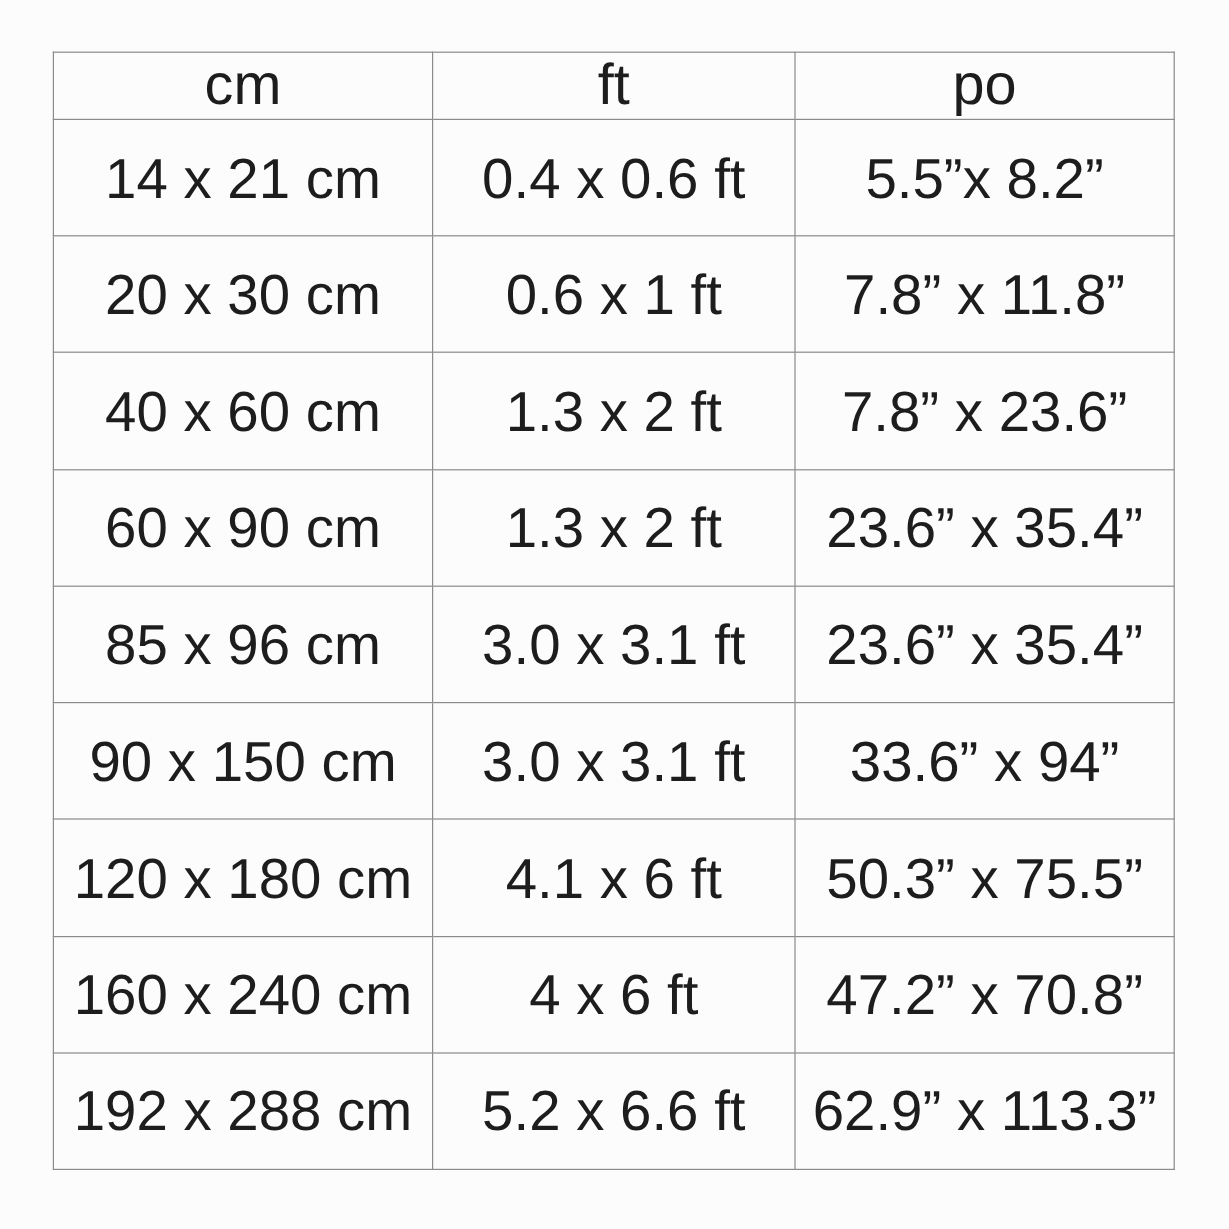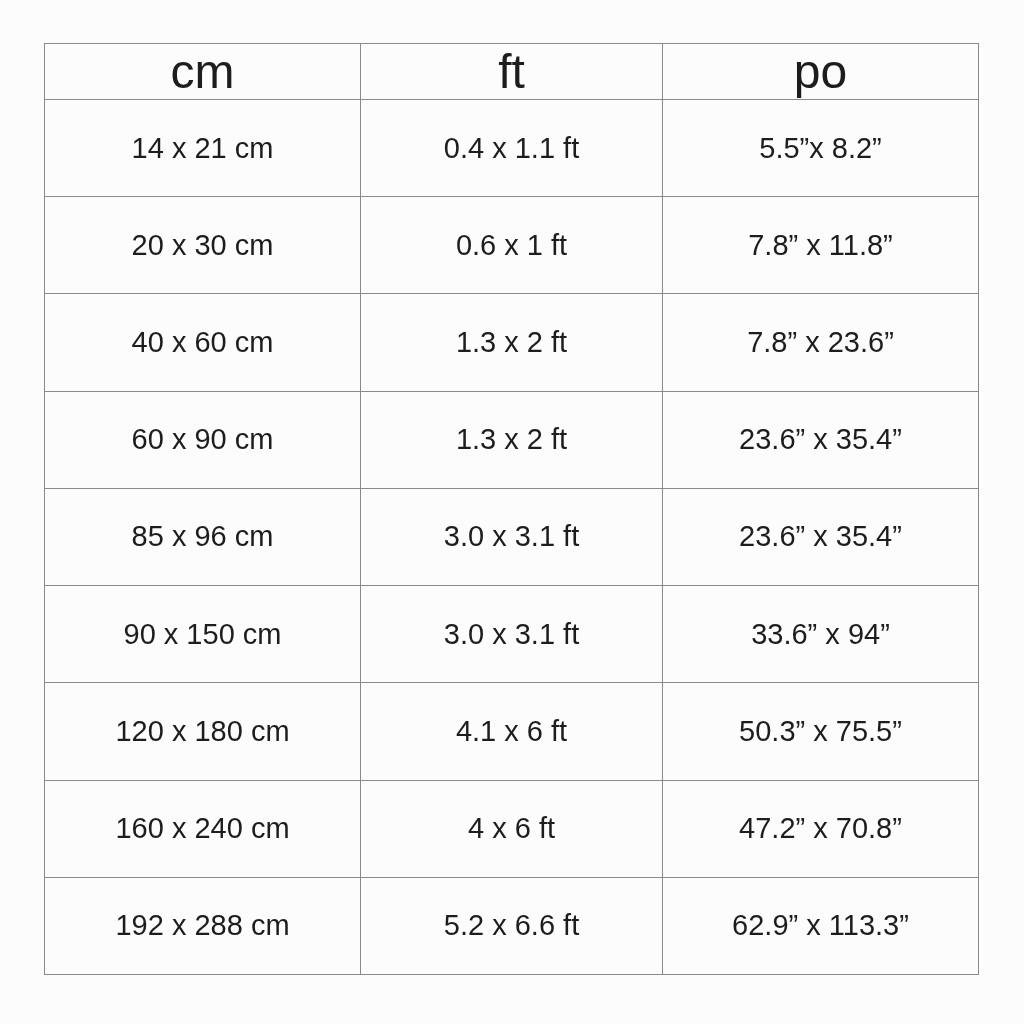--- a/index.html
+++ b/index.html
@@ -35,21 +35,21 @@
     white-space: nowrap;
     overflow: visible;
     color: #1d1d1d;
     font-weight: 400;
     padding: 0;
   }
   table.size-table th {
     font-size: 48px;
   }
   table.size-table td {
-    font-size: 29px;
+    font-size: 47px;
   }
 </style>
 </head>
 <body>
 
 <div class="table-wrap">
   <table class="size-table">
     <colgroup>
       <col class="c1">
         <col class="c2">
@@ -58,21 +58,21 @@
     <thead>
       <tr>
         <th>cm</th>
         <th>ft</th>
         <th>po</th>
       </tr>
     </thead>
     <tbody id="table-body">
         <tr>
           <td>14 x 21 cm</td>
-          <td>0.4 x 1.1 ft</td>
+          <td>0.4 x 0.6 ft</td>
           <td>5.5”x 8.2”</td>
         </tr>
         <tr>
           <td>20 x 30 cm</td>
           <td>0.6 x 1 ft</td>
           <td>7.8” x 11.8”</td>
         </tr>
         <tr>
           <td>40 x 60 cm</td>
           <td>1.3 x 2 ft</td>

